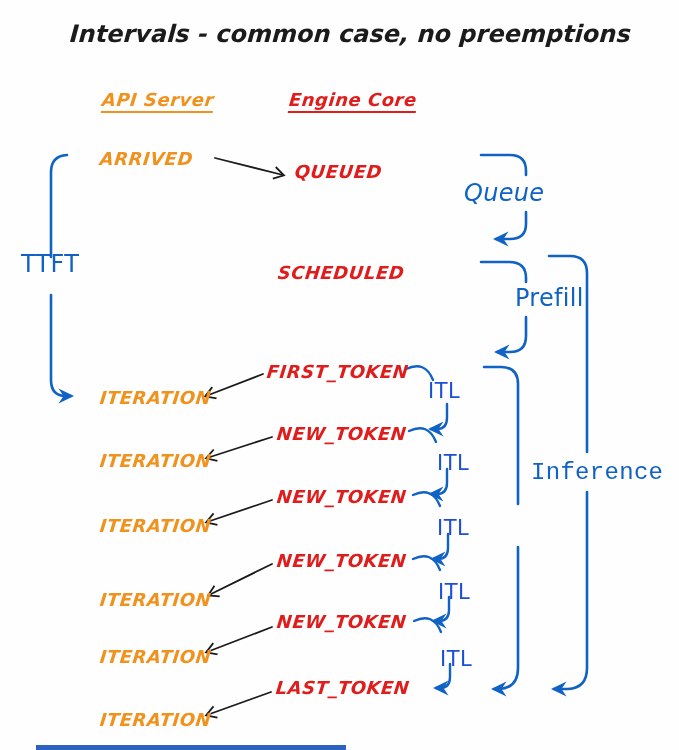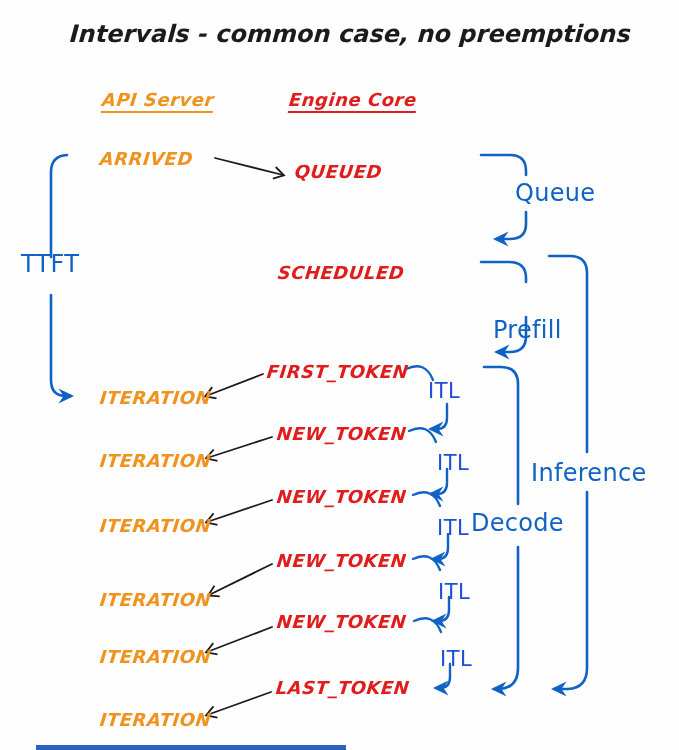--- a/index.html
+++ b/index.html
@@ -108,23 +108,22 @@
   <div class="abs event red" style="left:295px;top:161px;">QUEUED</div>
   <div class="abs event red" style="left:278px;top:262px;">SCHEDULED</div>
   <div class="abs event red" style="left:267px;top:361px;">FIRST_TOKEN</div>
   <div class="abs event red" style="left:277px;top:423px;">NEW_TOKEN</div>
   <div class="abs event red" style="left:277px;top:486px;">NEW_TOKEN</div>
   <div class="abs event red" style="left:277px;top:550px;">NEW_TOKEN</div>
   <div class="abs event red" style="left:277px;top:611px;">NEW_TOKEN</div>
   <div class="abs event red" style="left:276px;top:677px;">LAST_TOKEN</div>
 
   <div class="abs blab" style="left:21px;top:250px;">TTFT</div>
-  <div class="abs blab" style="left:515px;top:179px;">Queue</div>
-  <div class="abs blab" style="left:493px;top:284px;margin-top:32px;">Prefill</div>
-  <div class="abs blab" style="left:531px;top:459px;">Inference</div>
-  <div class="abs blab" style="left:471px;top:509px;">Decode</div>
+  <div class="abs blab" style="left:464px;top:179px;font-style:italic;">Queue</div>
+  <div class="abs blab" style="left:515px;top:284px;">Prefill</div>
+  <div class="abs blab" style="left:531px;top:459px;font-family:Liberation Mono, monospace;">Inference</div>
   <div class="abs itl" style="left:428px;top:379px;">ITL</div>
   <div class="abs itl" style="left:437px;top:451px;">ITL</div>
   <div class="abs itl" style="left:437px;top:516px;">ITL</div>
   <div class="abs itl" style="left:438px;top:580px;">ITL</div>
   <div class="abs itl" style="left:440px;top:647px;">ITL</div>
 
 </div>
 
 </body></html>

